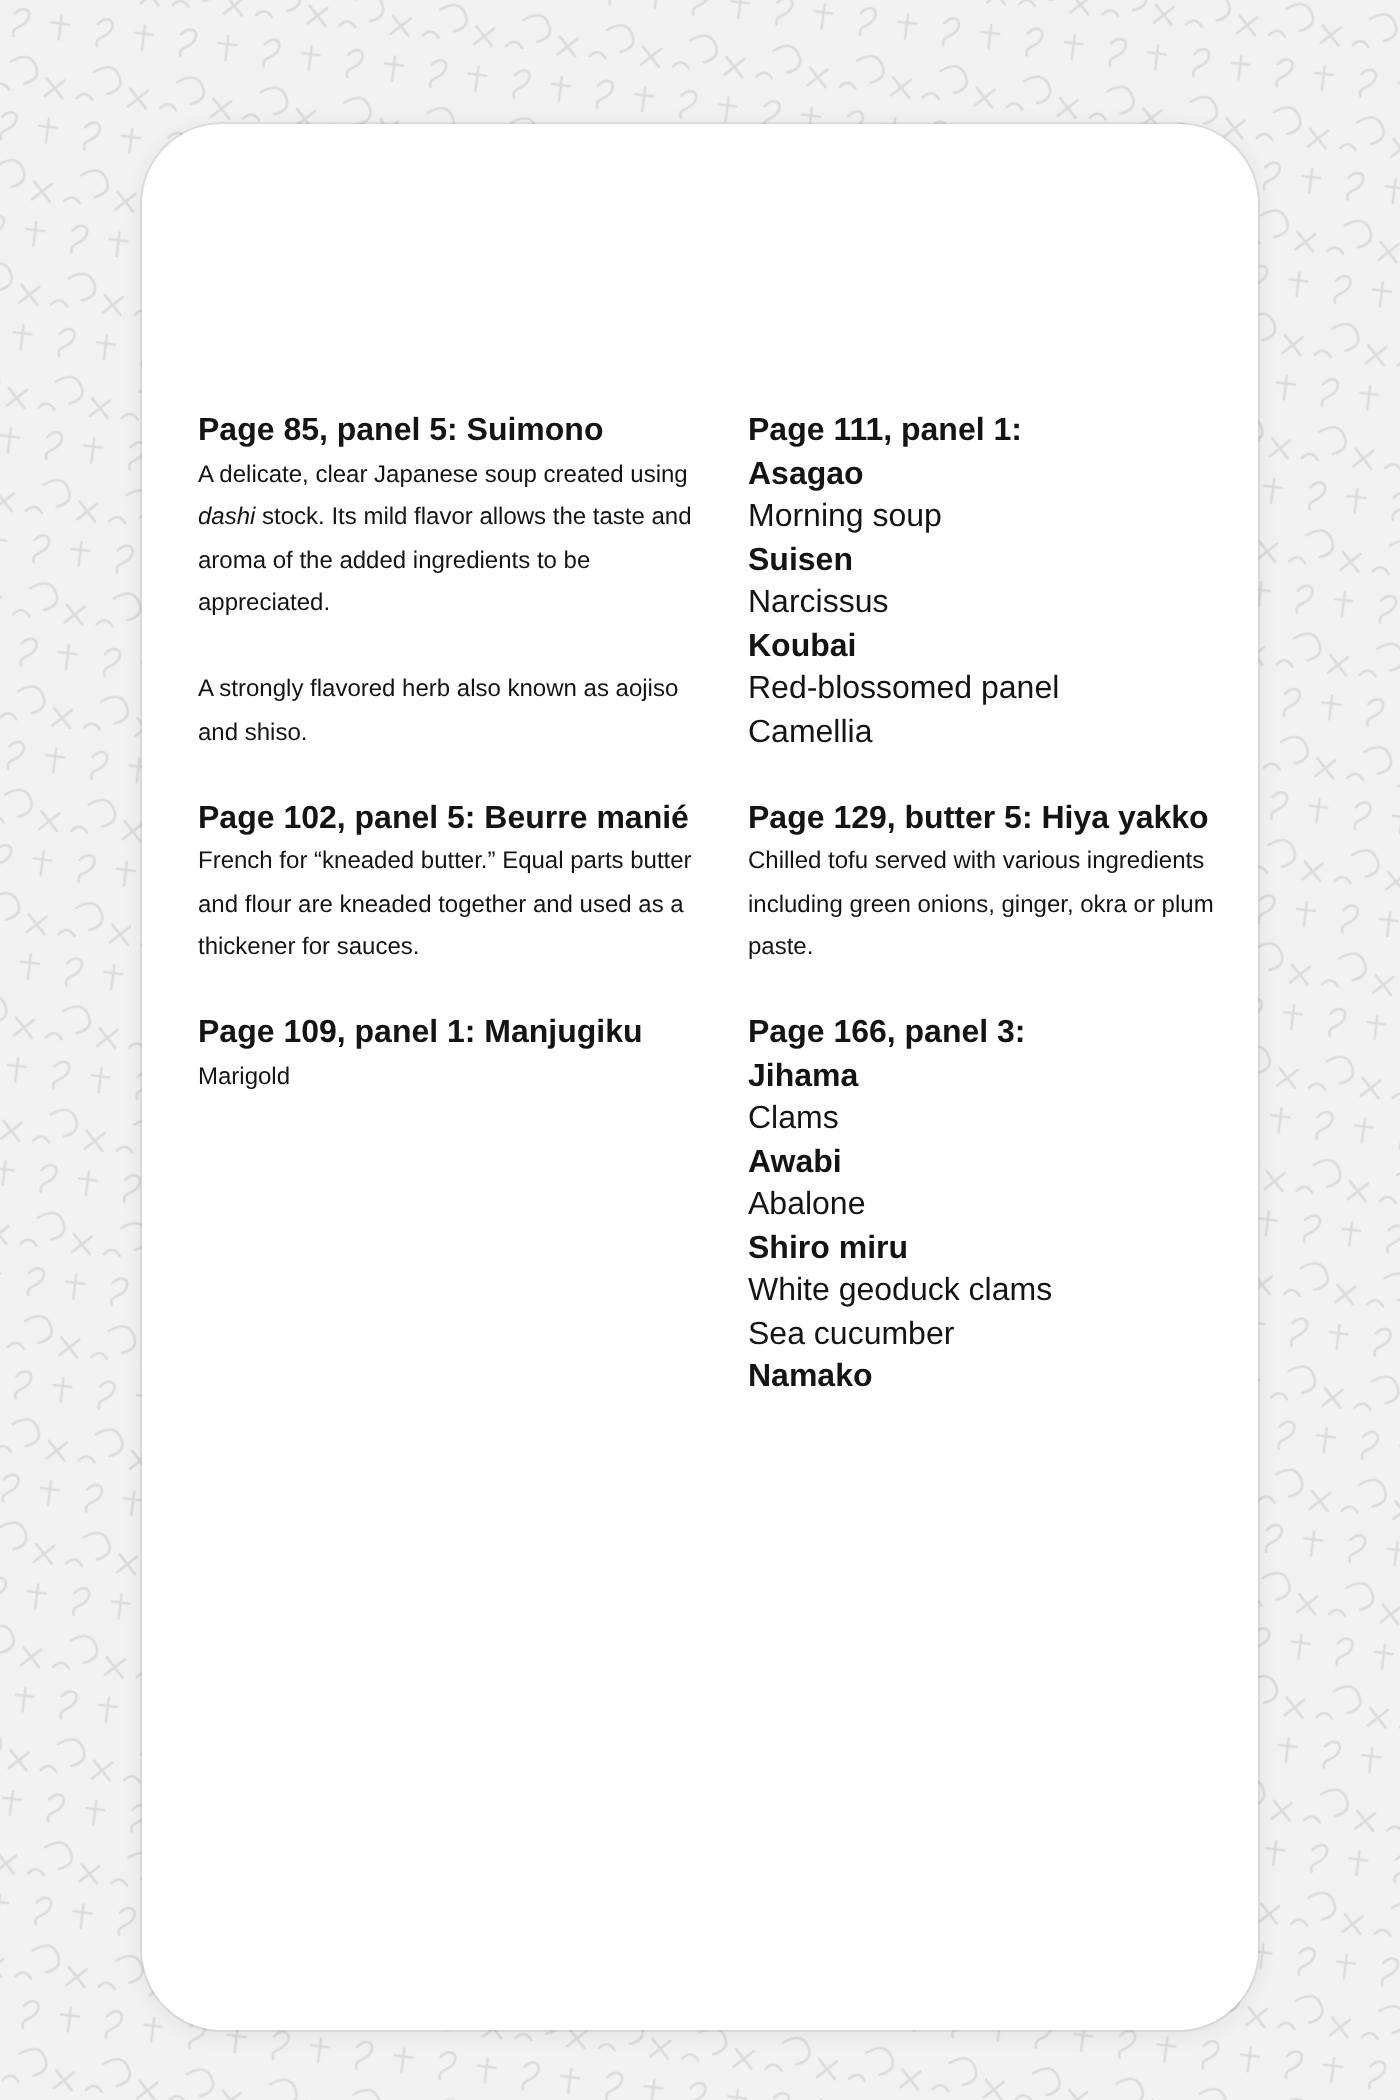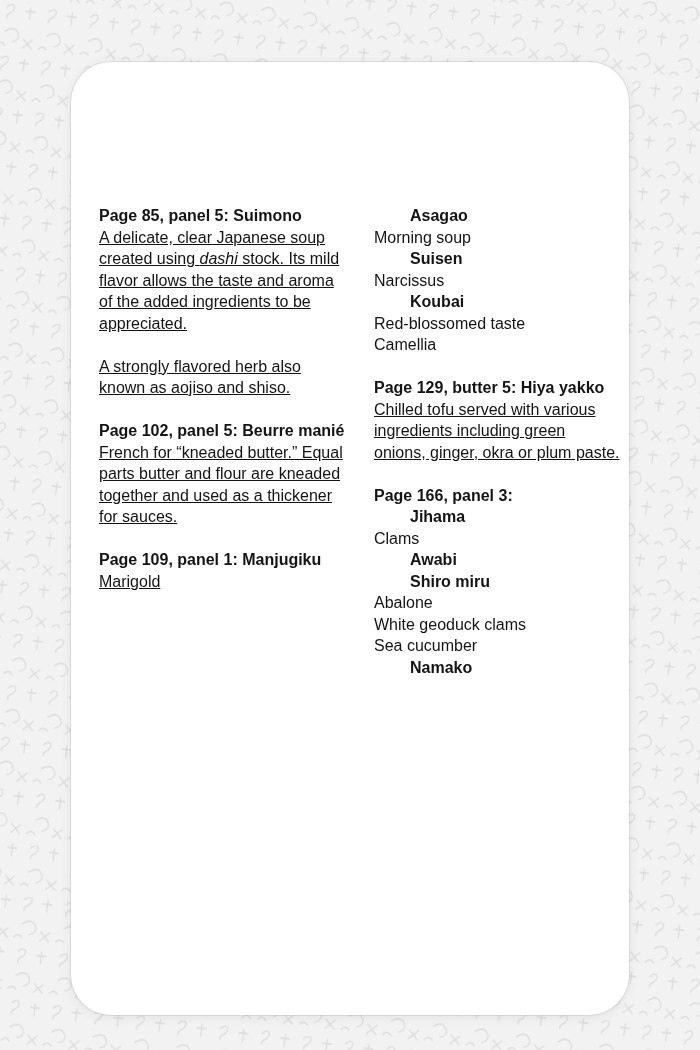--- a/index.html
+++ b/index.html
@@ -44,31 +44,30 @@
     padding: 143px 8px 0 28px;
   }
   .entry { margin: 0 0 21.5px 0; }
   .heading {
     font-size: 16px;
     line-height: 21.5px;
     font-weight: 700;
     margin: 0;
   }
   .body {
-    font-size: 16px;
+    font-size: 12px;
     line-height: 21.5px;
     margin: 0;
-    text-decoration: underline;
   }
   .body em { font-style: italic; }
   .termline {
     font-size: 16px;
     line-height: 21.5px;
   }
-  .term { font-weight: 700; margin-left: 36px; }
+  .term { font-weight: 700; }
 </style>
 </head>
 <body>
 
 <svg class="bg-svg" width="700" height="1050" aria-hidden="true">
   <defs>
     <pattern id="kanaPattern" width="42" height="52" patternUnits="userSpaceOnUse" patternTransform="rotate(7)">
       <path class="glyph" d="M8 6 C12 1, 17 3, 15 8 C13 13, 7 12, 9 17"></path>
       <path class="glyph" d="M27 8 h9 M31.5 4 v12"></path>
       <path class="glyph" d="M9 30 q9 -7 13 1 q3 6 -5 9"></path>
@@ -102,41 +101,42 @@
       <section class="entry">
         <h3 class="heading">Page 109, panel 1: Manjugiku</h3>
         <p class="body">Marigold</p>
       </section>
 
     </div>
 
     <div class="col">
 
       <section class="entry">
+        <h3 class="heading">Page 111, panel 1:</h3>
         <div class="termline term">Asagao</div>
         <div class="termline def">Morning soup</div>
         <div class="termline term">Suisen</div>
         <div class="termline def">Narcissus</div>
         <div class="termline term">Koubai</div>
-        <div class="termline def">Red-blossomed taste</div>
+        <div class="termline def">Red-blossomed panel</div>
         <div class="termline def">Camellia</div>
       </section>
 
       <section class="entry">
         <h3 class="heading">Page 129, butter 5: Hiya yakko</h3>
         <p class="body">Chilled tofu served with various ingredients including green onions, ginger, okra or plum paste.</p>
       </section>
 
       <section class="entry">
         <h3 class="heading">Page 166, panel 3:</h3>
         <div class="termline term">Jihama</div>
         <div class="termline def">Clams</div>
         <div class="termline term">Awabi</div>
+        <div class="termline def">Abalone</div>
         <div class="termline term">Shiro miru</div>
-        <div class="termline def">Abalone</div>
         <div class="termline def">White geoduck clams</div>
         <div class="termline def">Sea cucumber</div>
         <div class="termline term">Namako</div>
       </section>
 
     </div>
 
   </div>
 </div>
 

